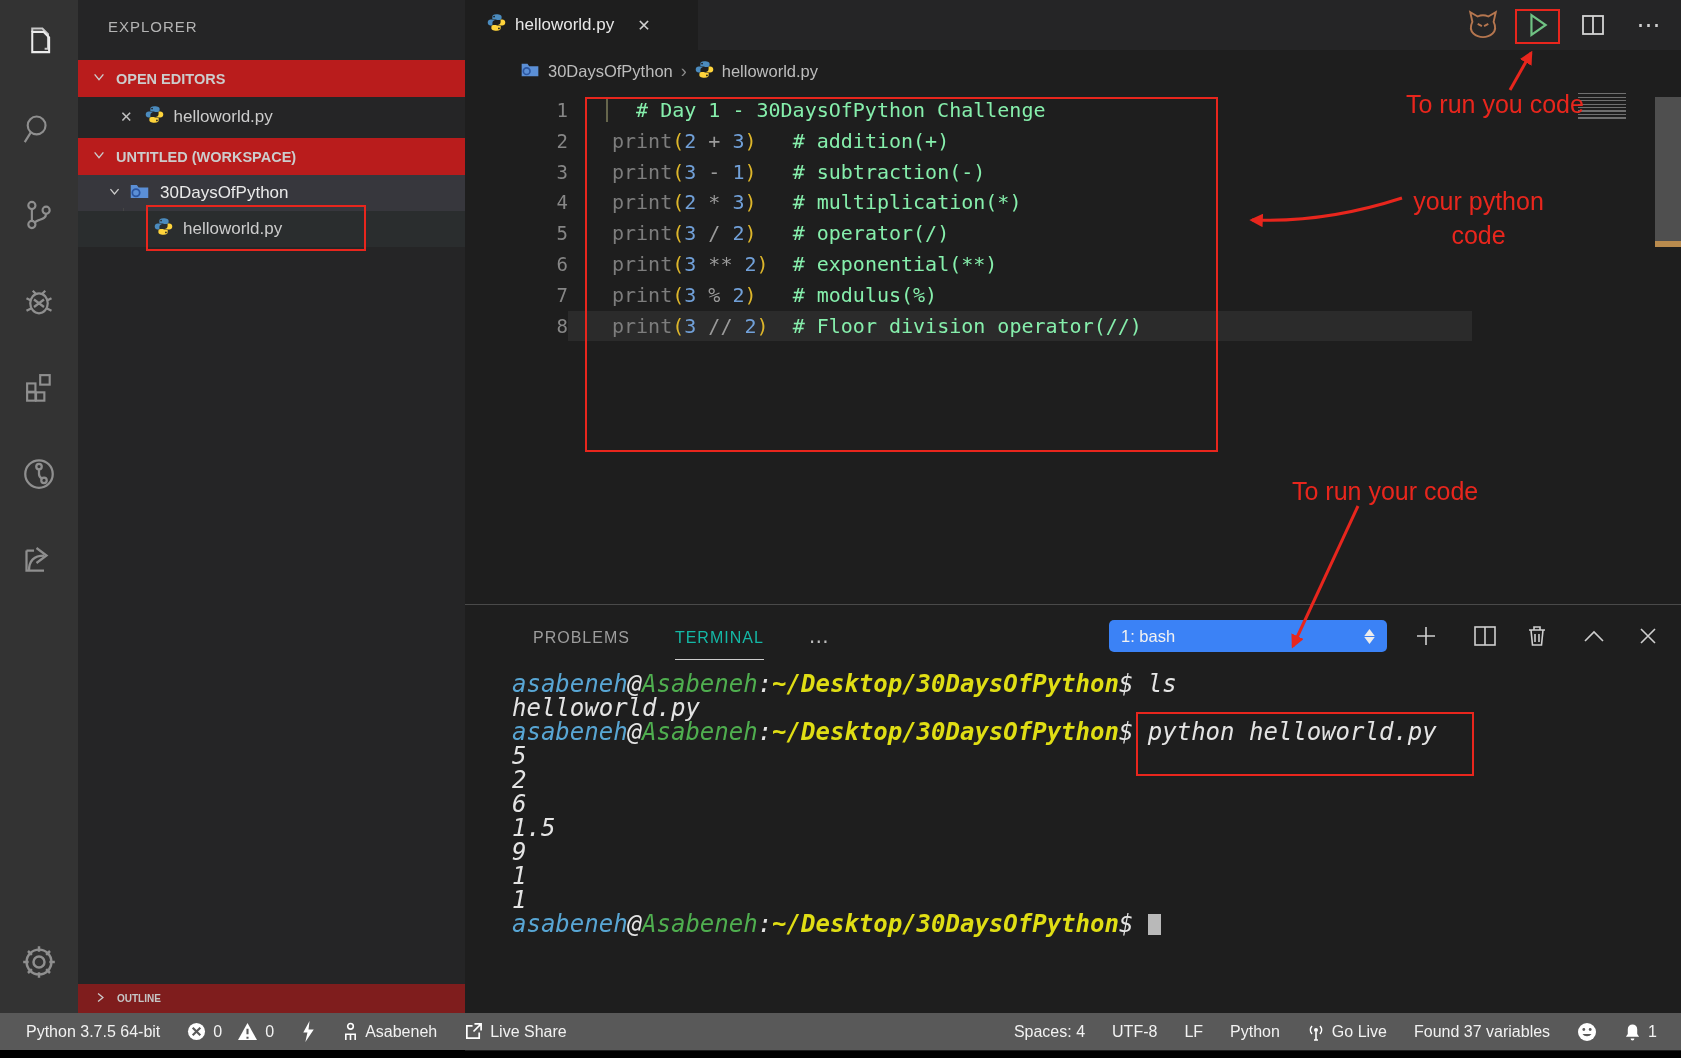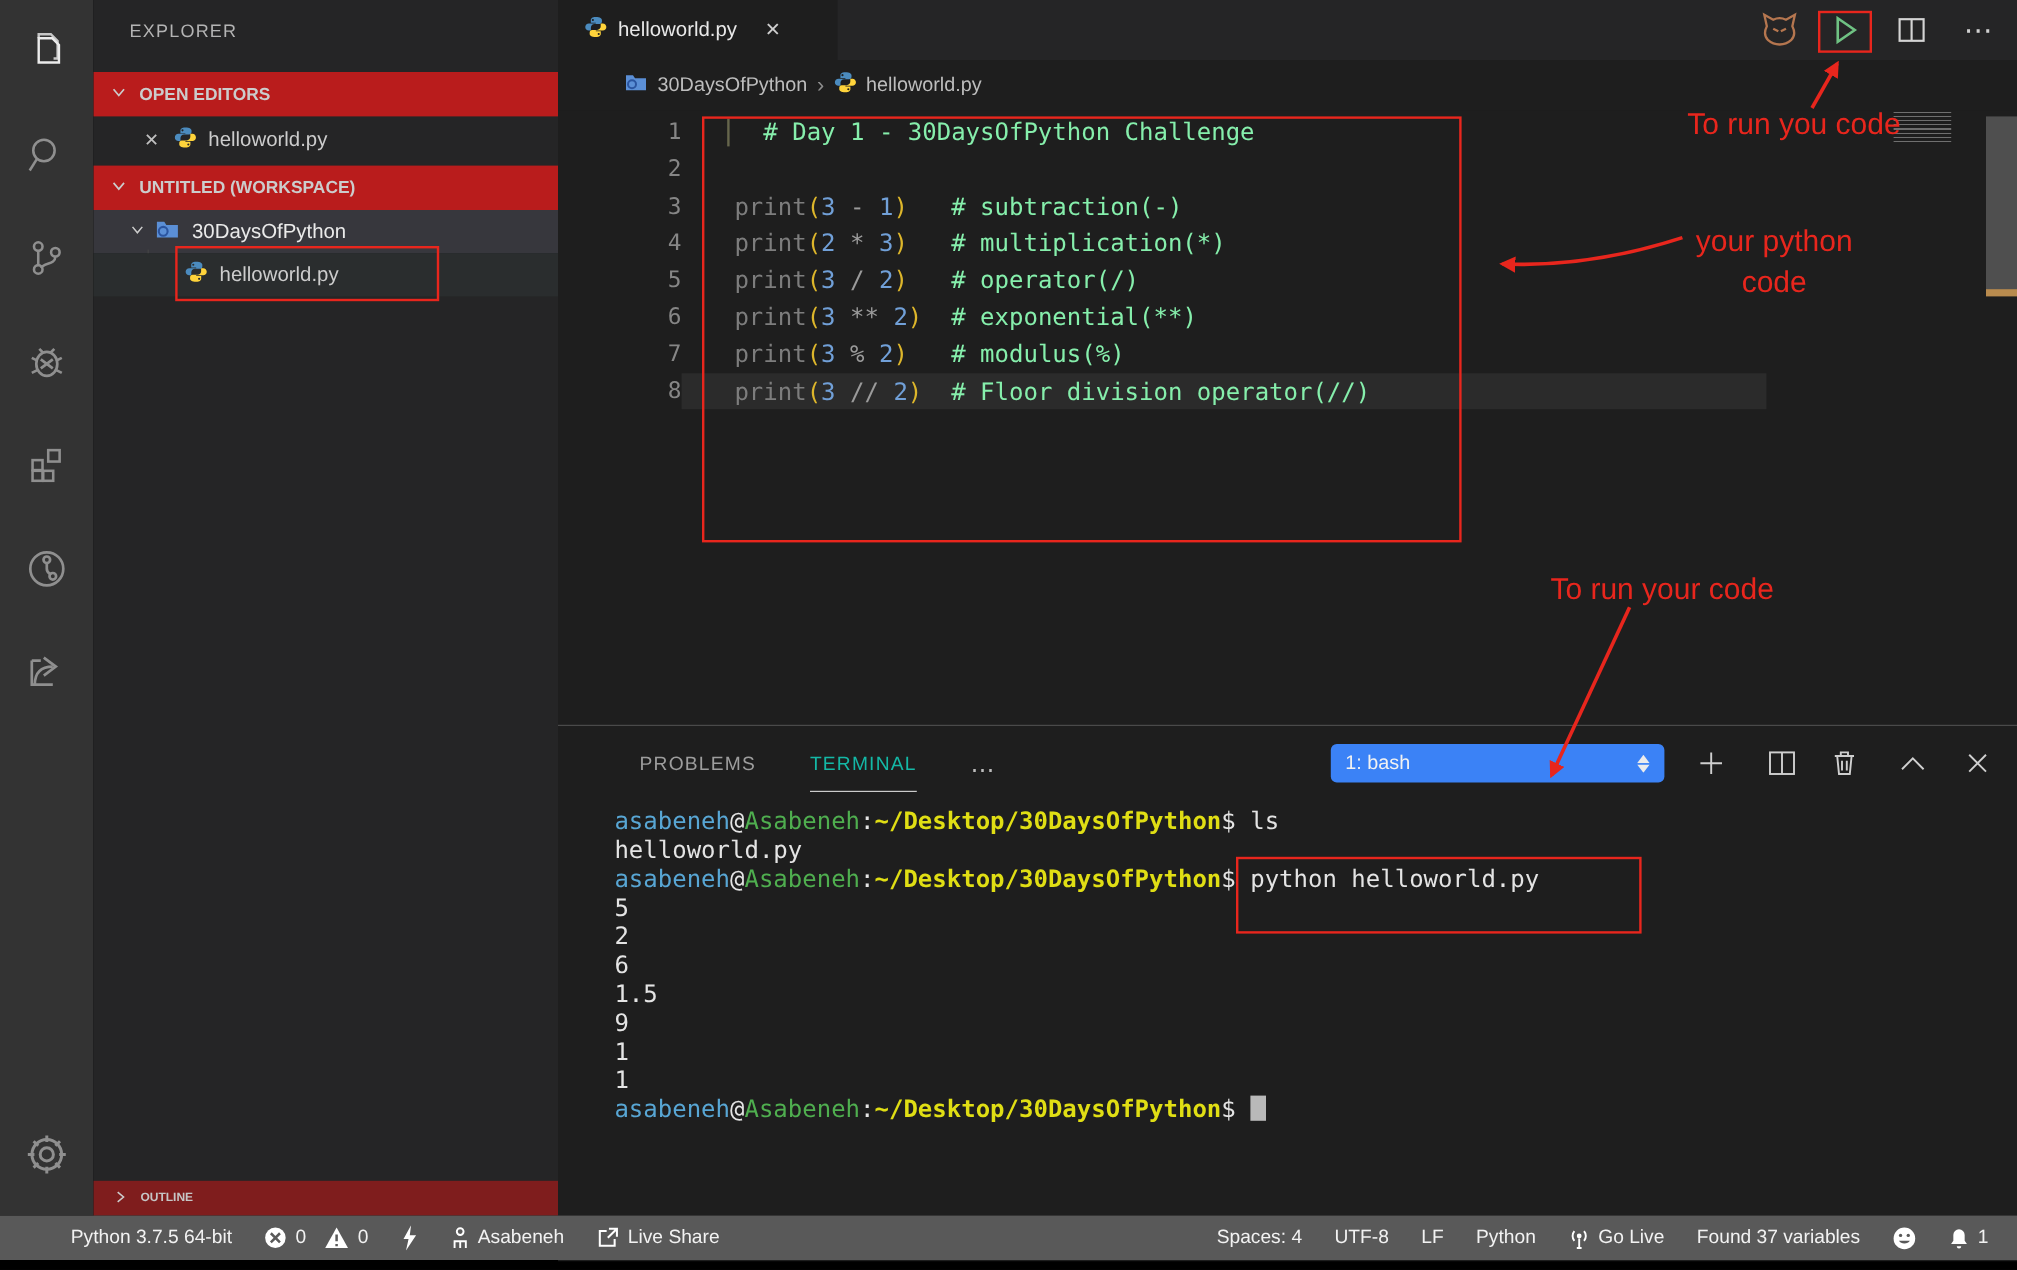--- a/index.html
+++ b/index.html
@@ -52,29 +52,29 @@
   .panel { position:absolute; left:0; top:566px; width:1216px; height:447px; background:#1e1e1e; border-top:1px solid #4a4a4a;margin-top:38px; }
   .panel-tabs { position:absolute; left:68px; top:24px; display:flex; gap:45px; font-size:16px; letter-spacing:1px; }
   .panel-tab { color:#9d9d9d; padding-bottom:12px; }
   .panel-tab.active { color:#14b8a6; border-bottom:1px solid #cccccc; }
   .panel-more { color:#bdbdbd; font-size:20px; letter-spacing:2px; }
   .shell-select { position:absolute; left:644px; top:15px; width:278px; height:32px; background:#3b82f6; border-radius:5px; color:#f2f2f2; font-size:16.5px; display:flex; align-items:center; padding:0 12px; }
   .shell-select .spin { margin-left:auto; display:flex; flex-direction:column; gap:1px; }
   .panel-ic { position:absolute; top:15px; width:34px; height:32px; display:flex; align-items:center; justify-content:center; }
   .panel-ic svg { stroke:#cfcfcf; fill:none; stroke-width:1.6; }
 
-  .terminal { position:absolute; left:47px; top:67px; font-family:"DejaVu Sans Mono", monospace; font-size:20px; }
+  .terminal { position:absolute; left:47px; top:67px; font-family:"DejaVu Sans Mono", monospace; font-size:24px;font-style:italic; }
   .t-line { height:24px; line-height:24px; white-space:pre; color:#e4e4e4; }
   .tk-u{color:#58a6d4} .tk-h{color:#4fae4f} .tk-d{color:#e0de14; font-weight:bold} .tk-p{color:#e4e4e4}
   .cmd-wrap { position:relative; }
   .cmd-box { position:absolute; left:-12px; top:-6px; width:338px; height:64px; border:2px solid #e8261d; }
   .blockcursor { display:inline-block; width:13px; height:21px; background:#b9b9b9; vertical-align:-3px; }
 
   
-  .statusbar { position:absolute; left:0; top:1013px; width:1681px; height:37px; background:#595959; color:#f2f2f2; font-size:16px; display:flex; align-items:center;padding-left:33px; }
+  .statusbar { position:absolute; left:0; top:1013px; width:1681px; height:37px; background:#595959; color:#f2f2f2; font-size:16px; display:flex; align-items:center; }
   .sb-group { display:flex; align-items:center; gap:27px; }
   .sb-group.left { padding-left:26px; }
   .sb-group.right { margin-left:auto; padding-right:24px; }
   .sb-item { display:flex; align-items:center; gap:7px; white-space:nowrap; }
   .sb-item svg { display:block; }
 
   
   .red-box { position:absolute; border:2px solid #e8261d; z-index:40; pointer-events:none; }
   .annot { position:absolute; color:#e8261d; font-size:25px; z-index:41; }
   #arrows { position:absolute; left:0; top:0; width:1681px; height:1058px; z-index:42; pointer-events:none; }
@@ -256,20 +256,21 @@
     </div>
 
     <div class="editor">
       <div class="code-lines" id="code-lines">
           <div class="code-line">
             <span class="ln">1</span>
             <span class="code-text"><span class="tk-cm">  # Day 1 - 30DaysOfPython Challenge</span></span>
           </div>
           <div class="code-line">
             <span class="ln">2</span>
+            <span class="code-text"><span class="tk-fn">print</span><span class="tk-pr">(</span><span class="tk-nm">2</span><span class="tk-op"> + </span><span class="tk-nm">3</span><span class="tk-pr">)</span><span class="tk-cm">   # addition(+)</span></span>
           </div>
           <div class="code-line">
             <span class="ln">3</span>
             <span class="code-text"><span class="tk-fn">print</span><span class="tk-pr">(</span><span class="tk-nm">3</span><span class="tk-op"> - </span><span class="tk-nm">1</span><span class="tk-pr">)</span><span class="tk-cm">   # subtraction(-)</span></span>
           </div>
           <div class="code-line">
             <span class="ln">4</span>
             <span class="code-text"><span class="tk-fn">print</span><span class="tk-pr">(</span><span class="tk-nm">2</span><span class="tk-op"> * </span><span class="tk-nm">3</span><span class="tk-pr">)</span><span class="tk-cm">   # multiplication(*)</span></span>
           </div>
           <div class="code-line">

